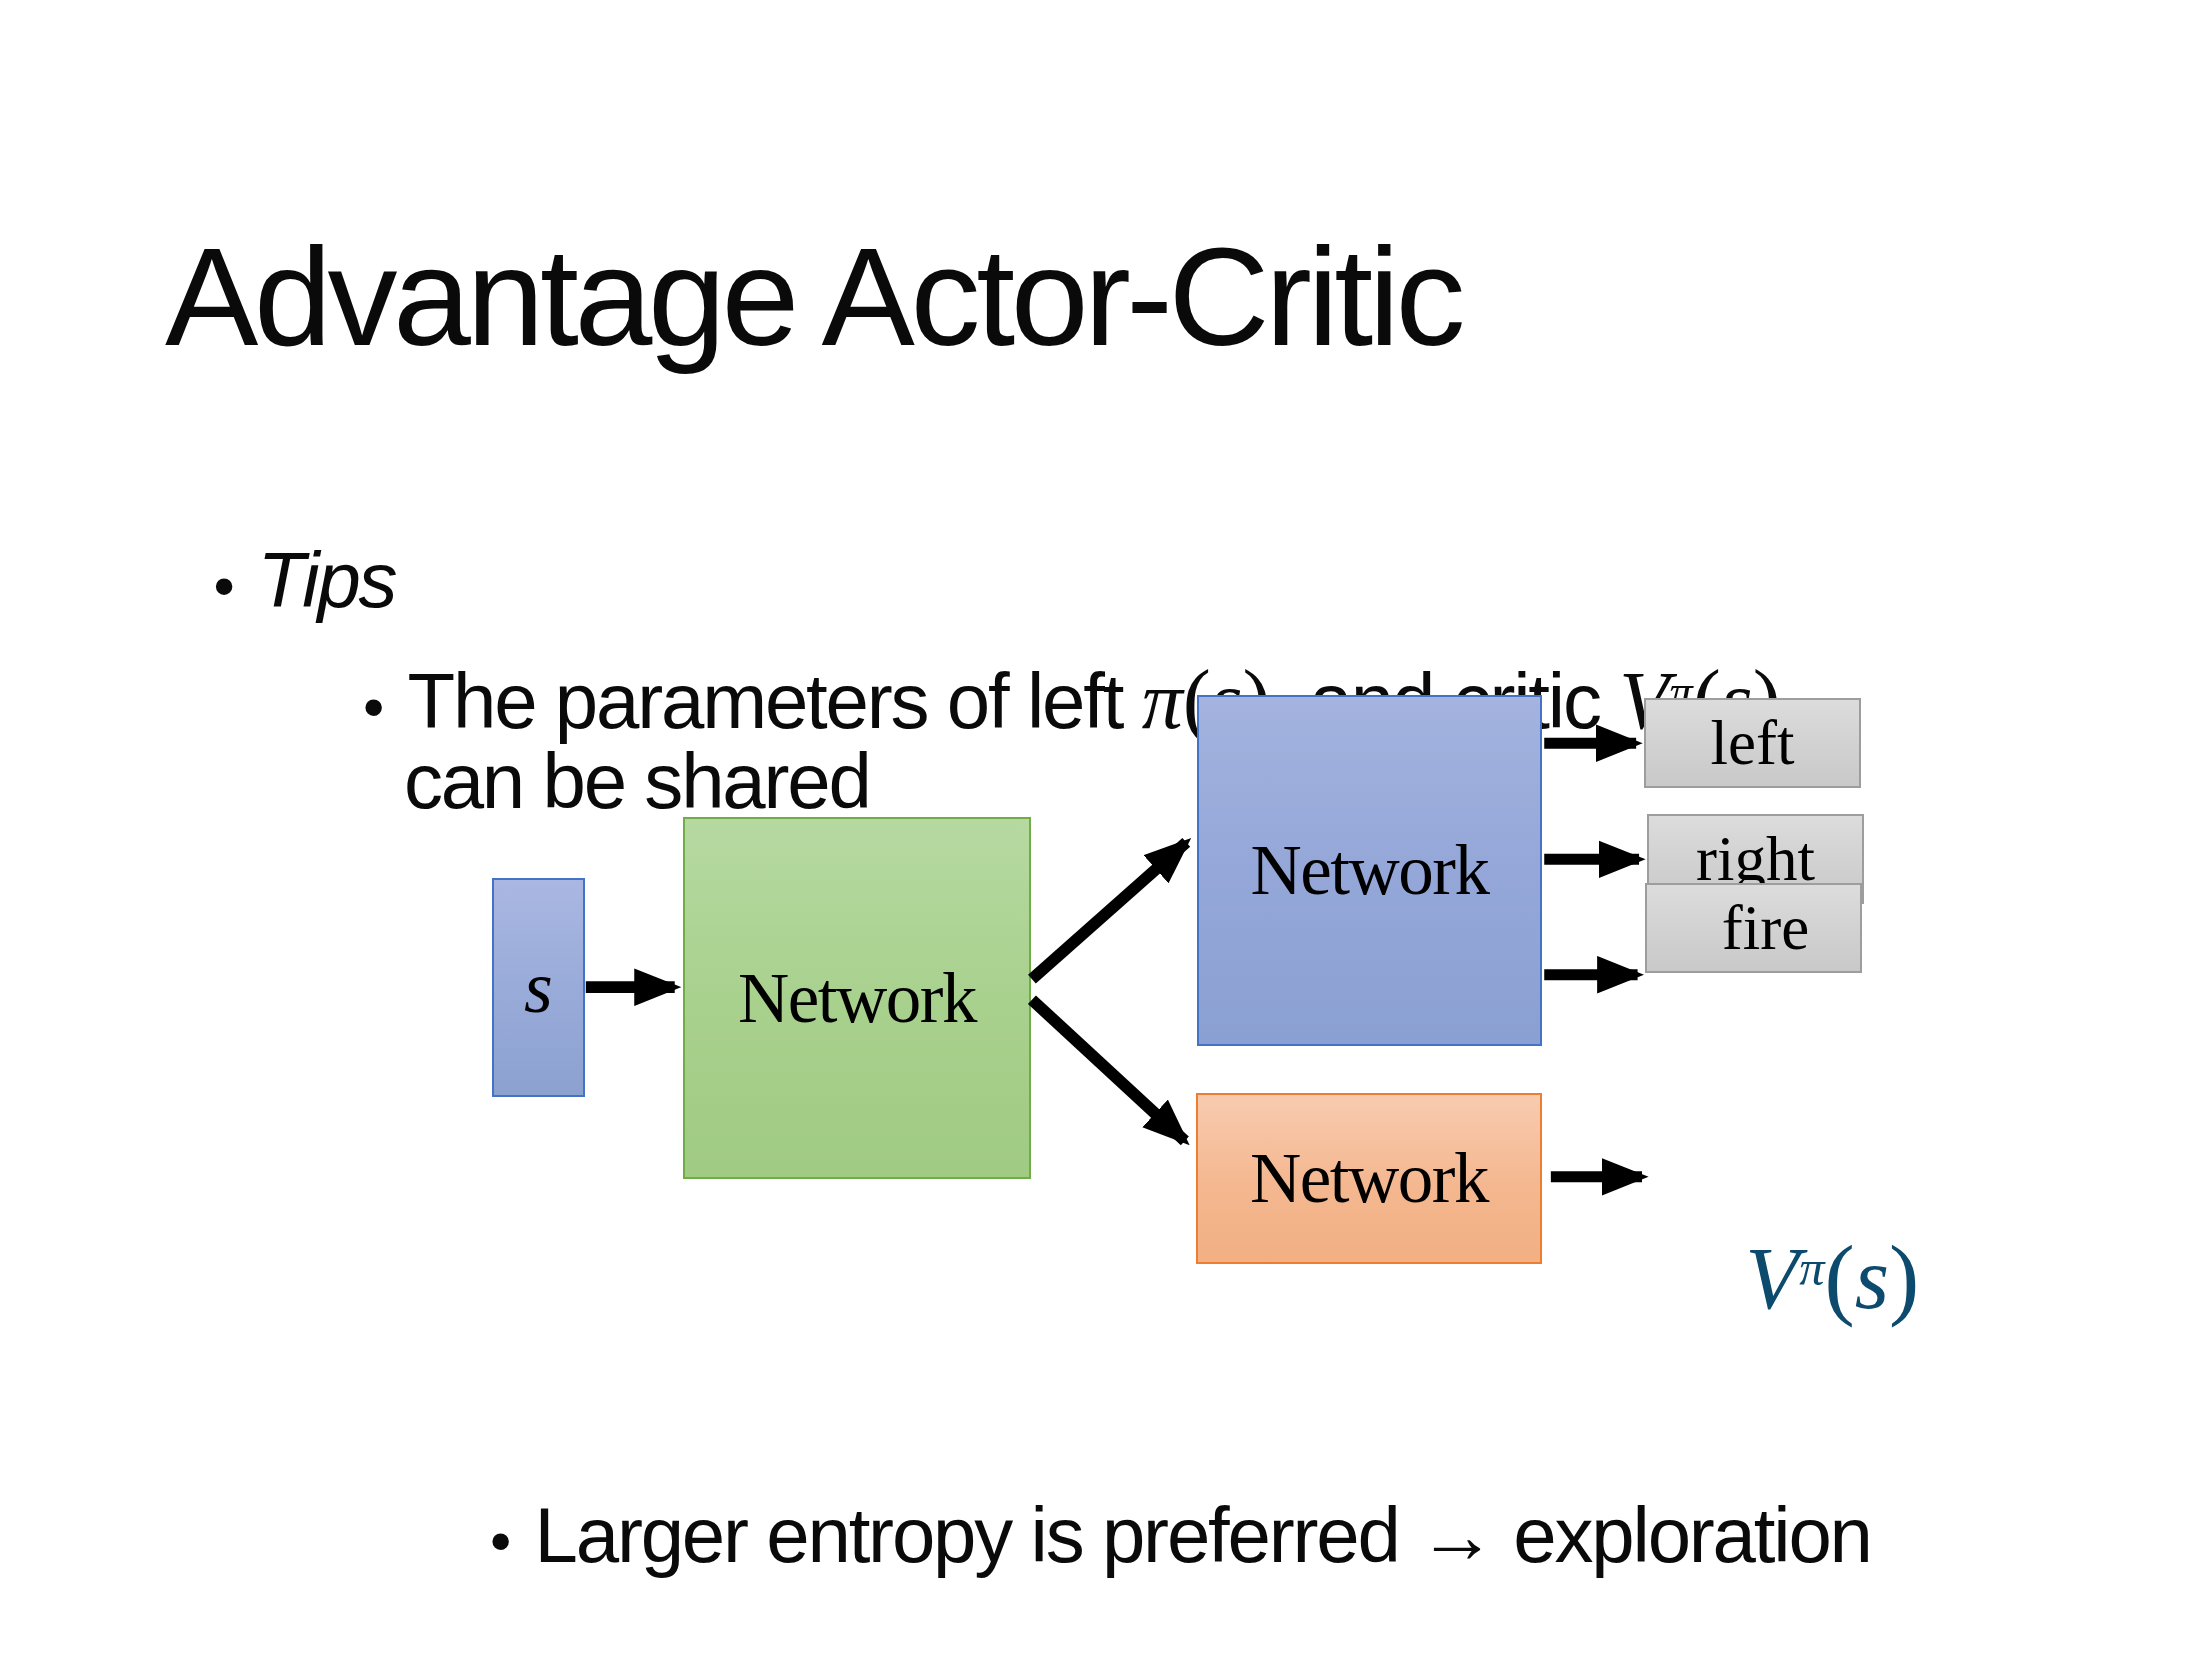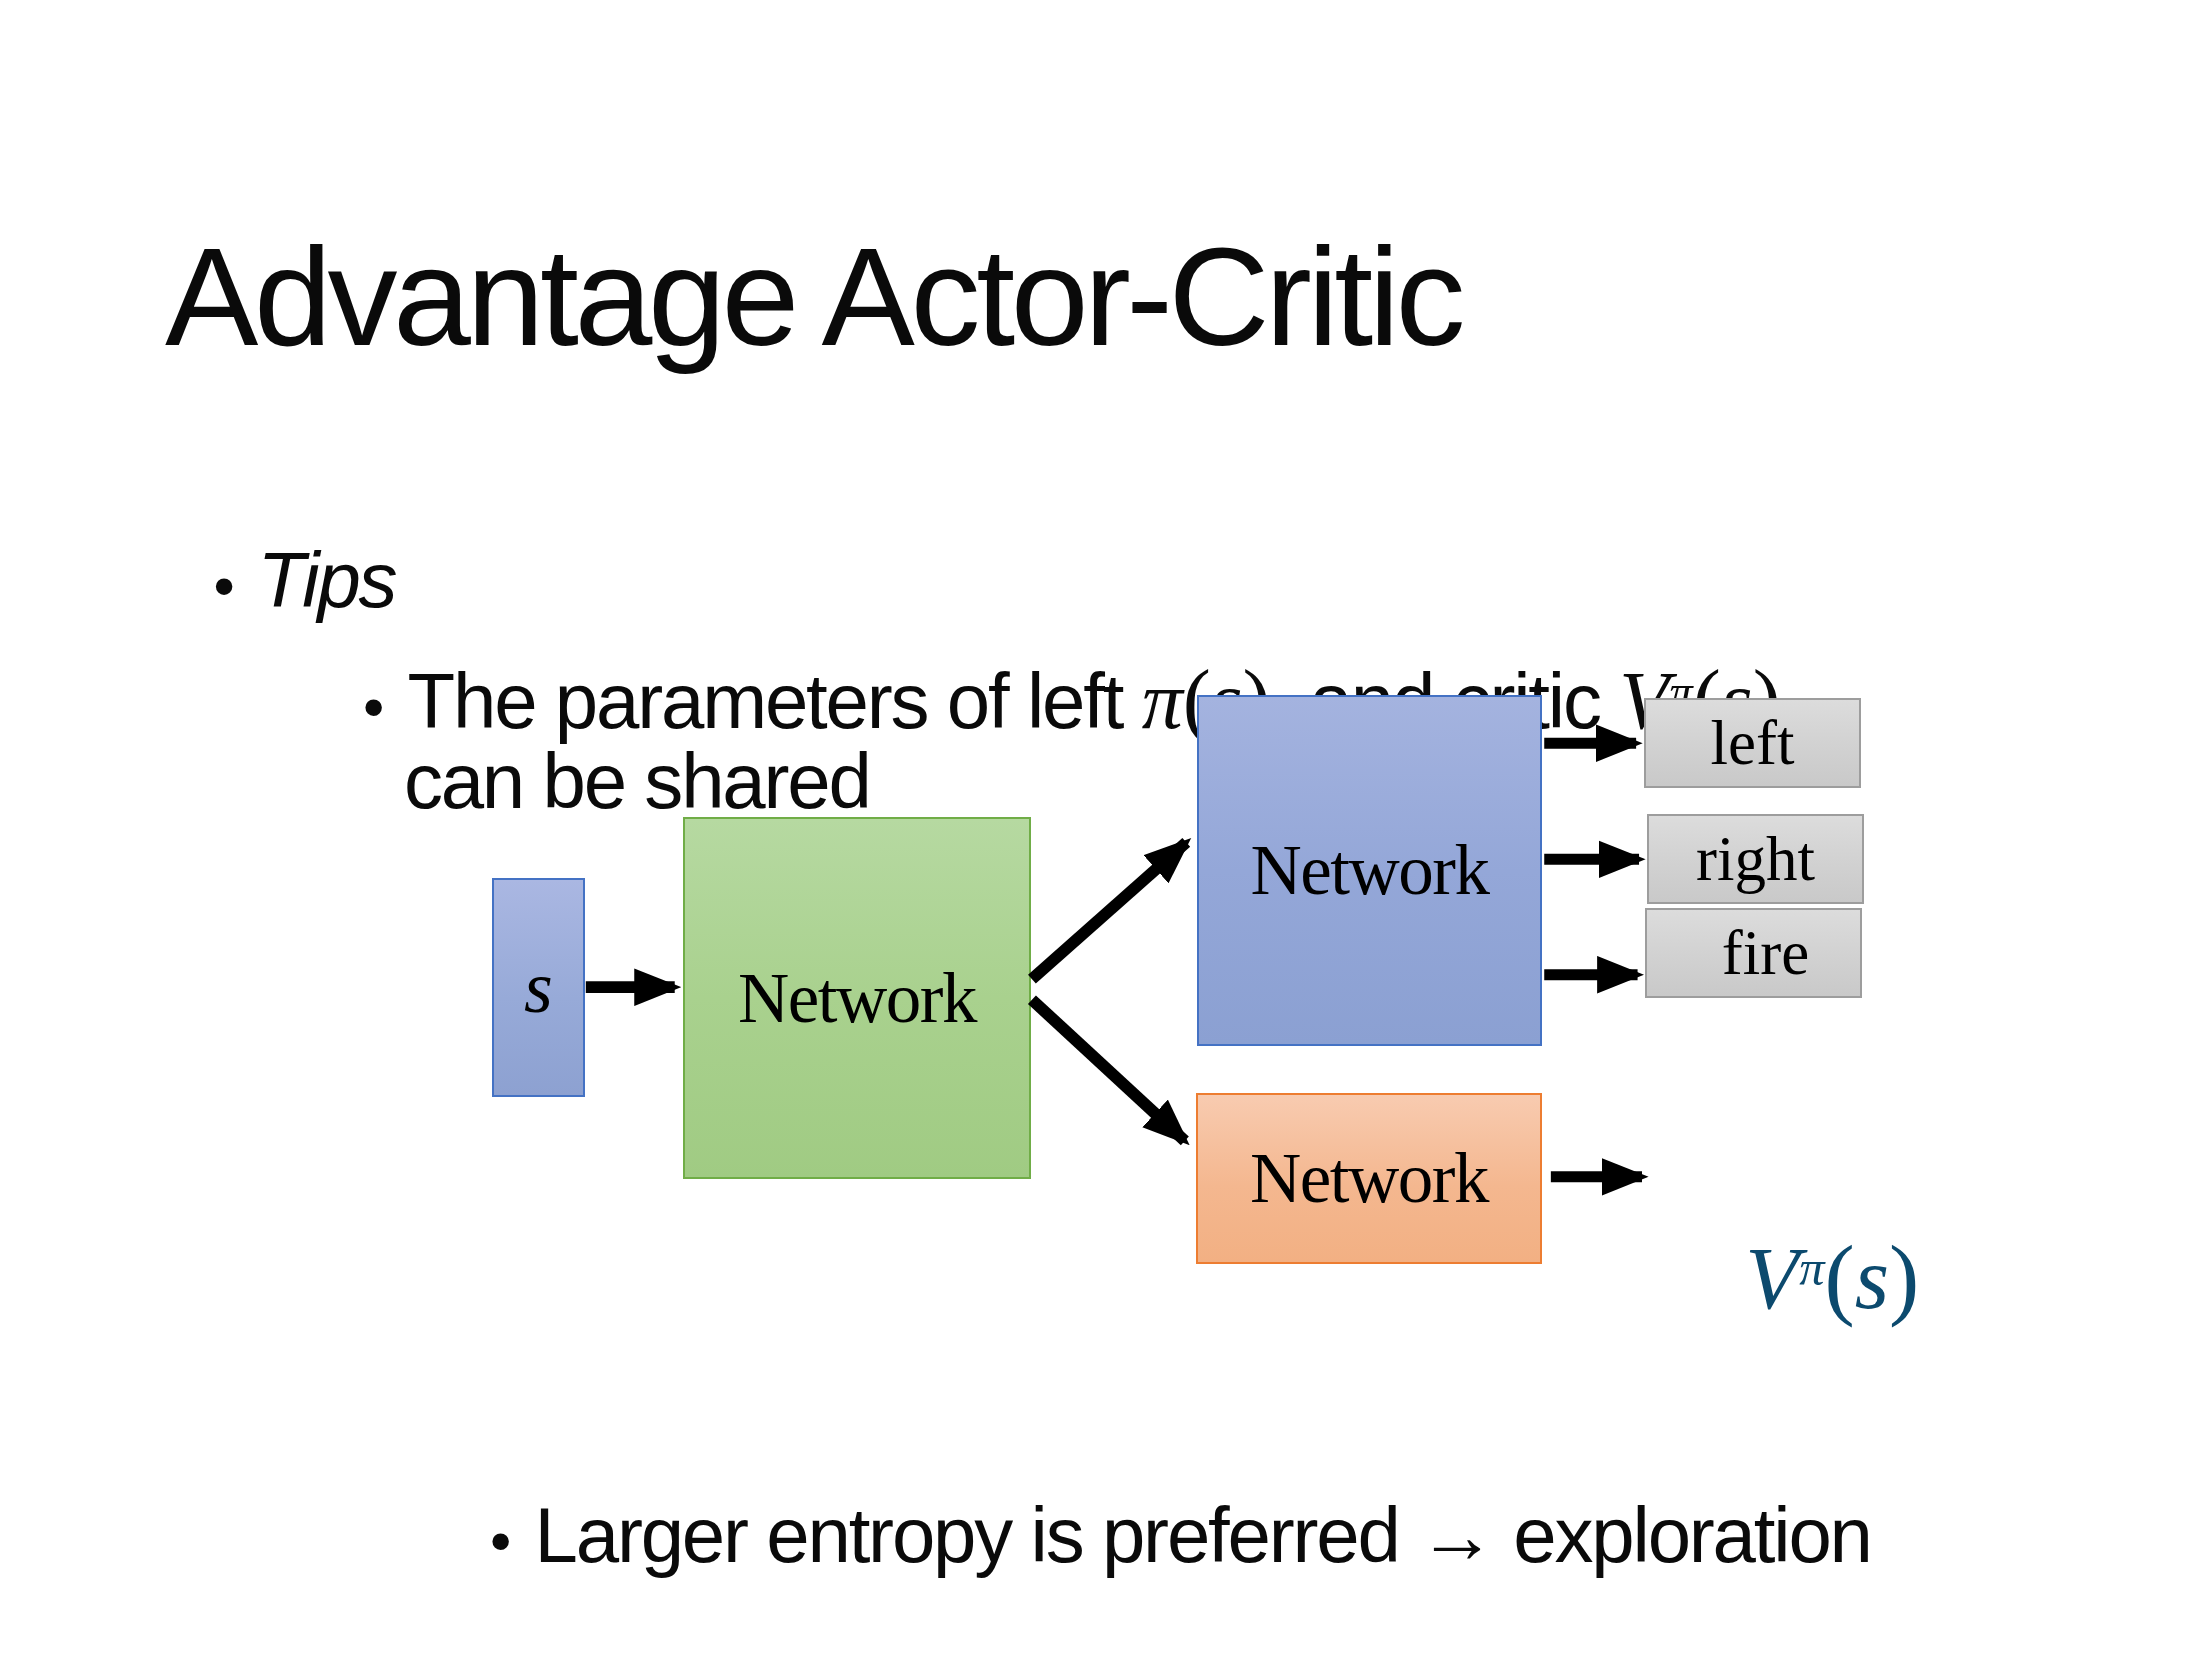--- a/index.html
+++ b/index.html
@@ -48,21 +48,21 @@
     border:2.9px solid #ed7d31;
   }
   .action-box {
     width:217px; height:90px;
     background:linear-gradient(180deg,#dcdcdc 0%, #d2d2d2 50%, #c9c9c9 100%);
     border:2.2px solid #9d9d9d;
     font-family:"Liberation Serif", serif; font-size:63px; color:#000;
   }
   #action-left  { left:1644px; top:698px;  }
   #action-right { left:1647px; top:814px; }
-  #action-fire  { left:1645px; top:908px;padding-left:24px; }
+  #action-fire  { left:1645px; top:883px;padding-left:24px; }
   #critic-output {
     position:absolute; left:1652px; top:1128px;
     font-size:84px; white-space:pre; color:#0c4a6e;
   }
   #arrow-layer { position:absolute; left:0; top:0; width:2205px; height:1654px; pointer-events:none; }
   #arrow-layer line { stroke:#000000; }
 </style>
 </head>
 <body>
 

